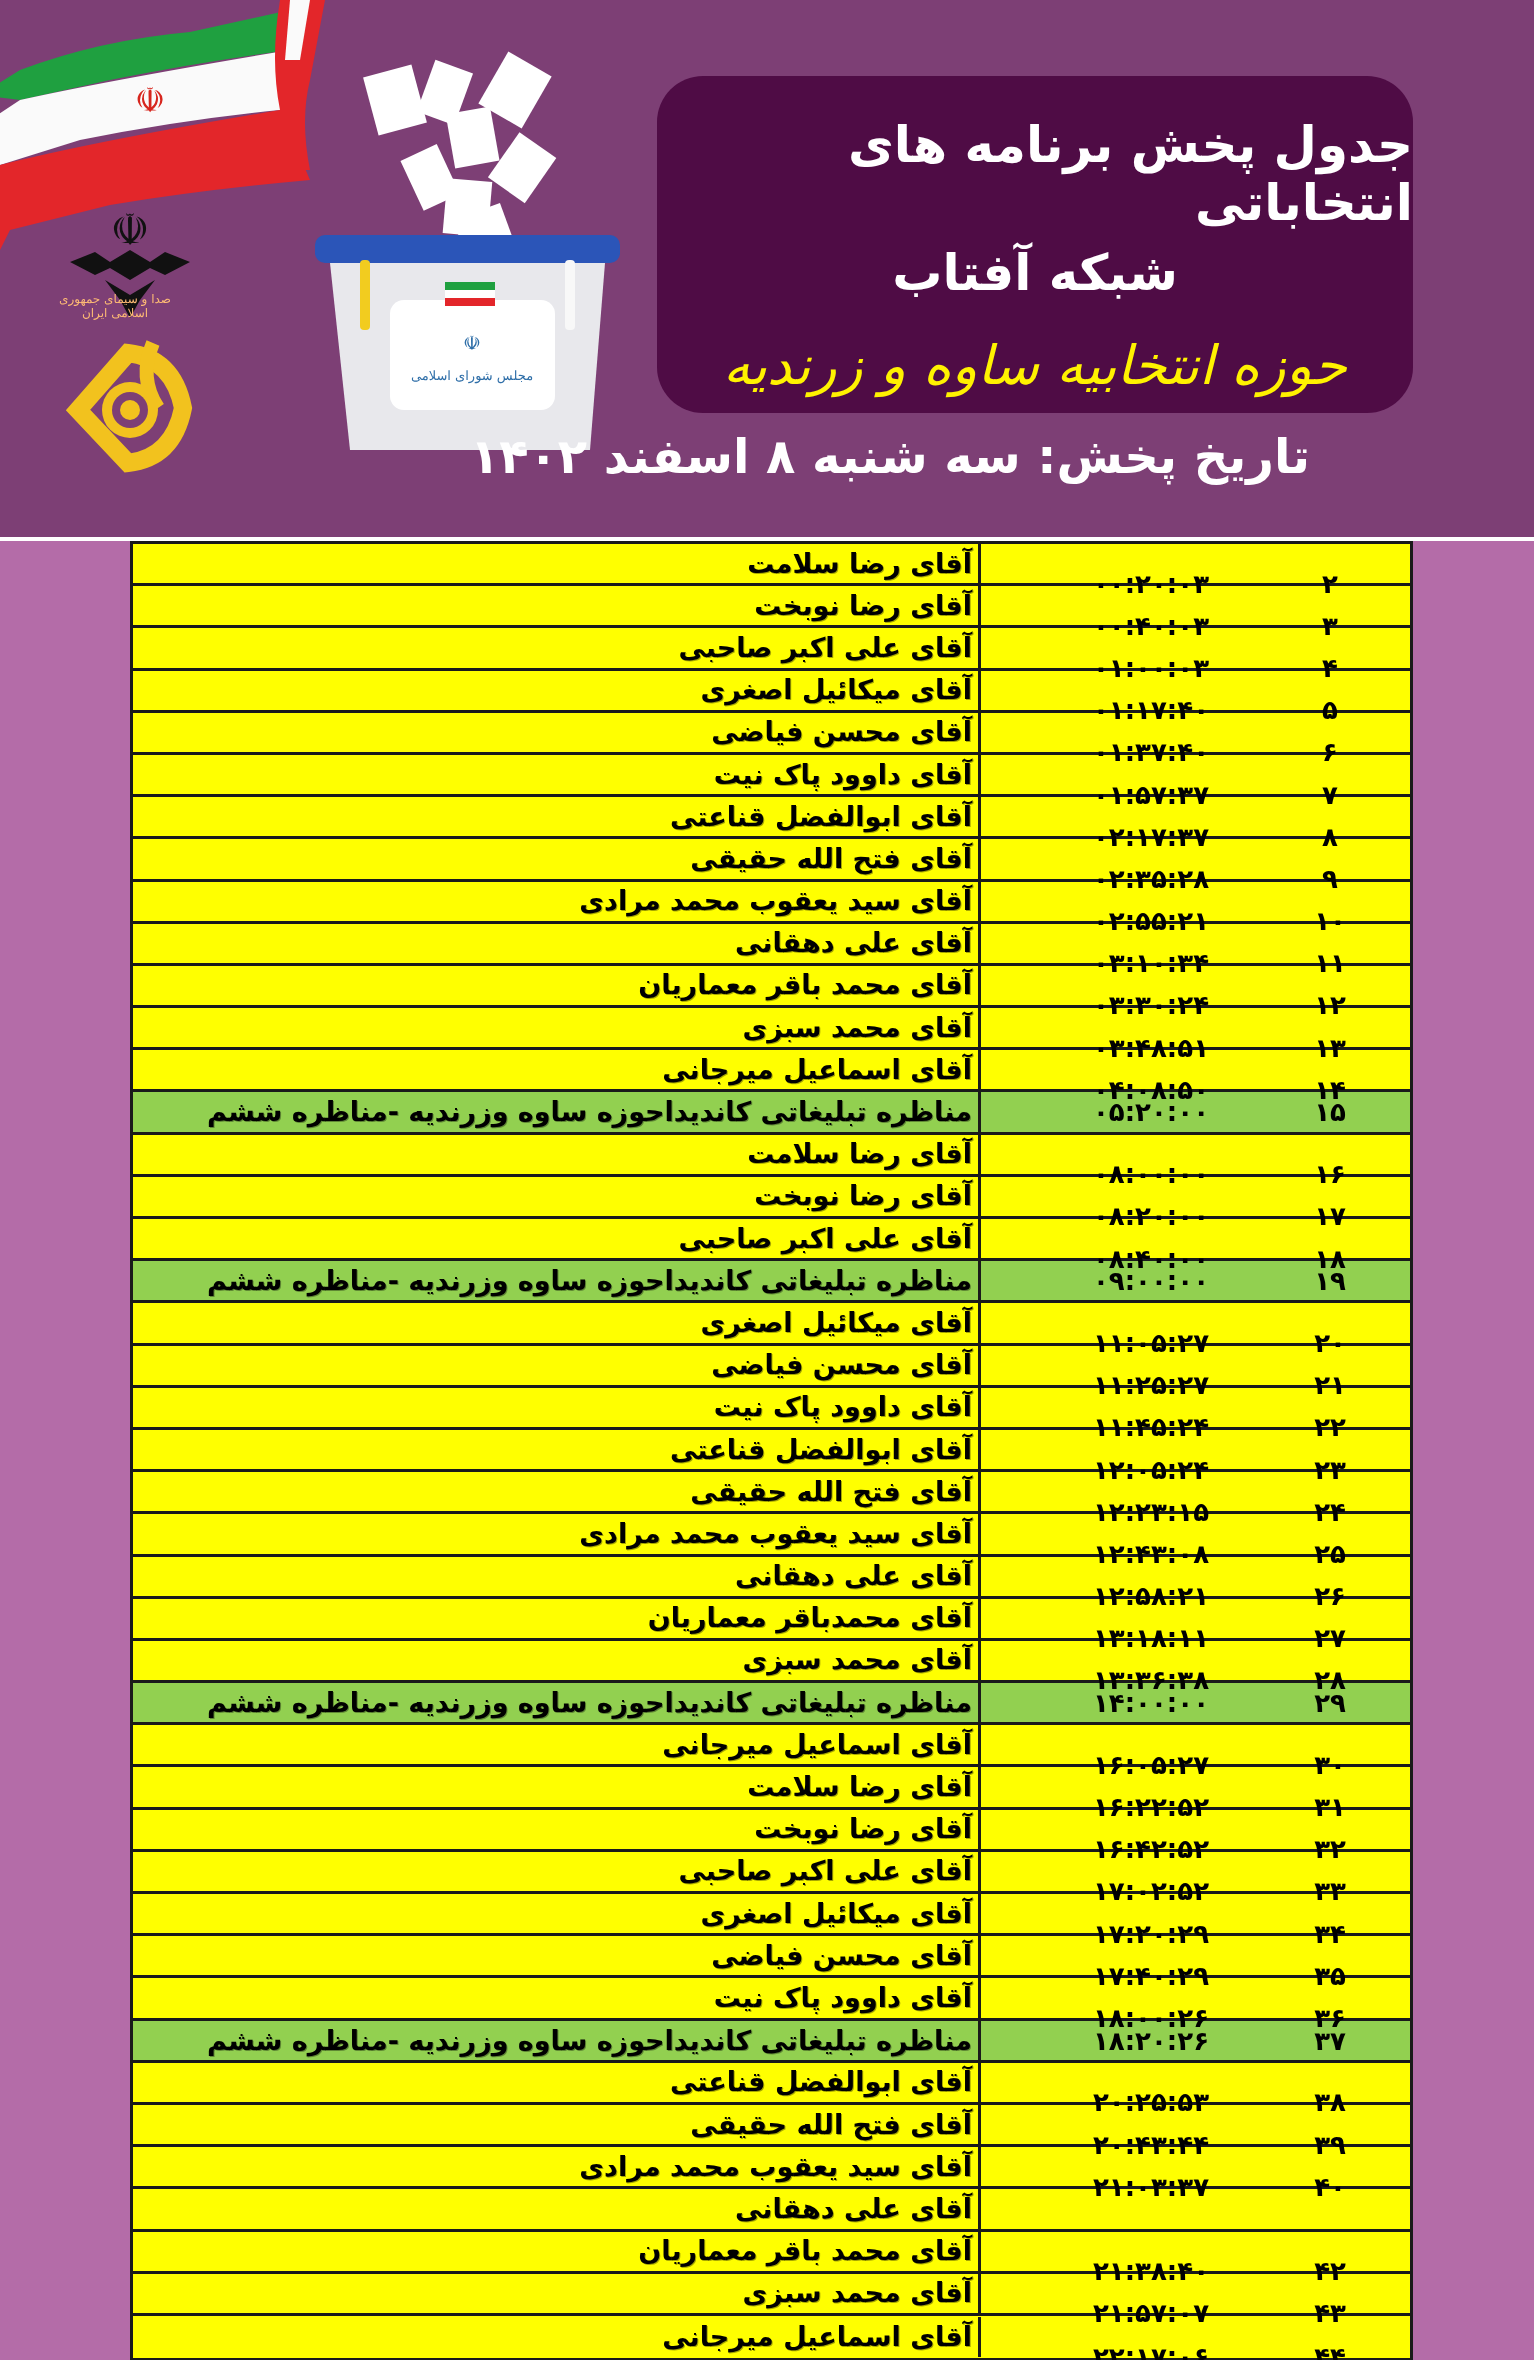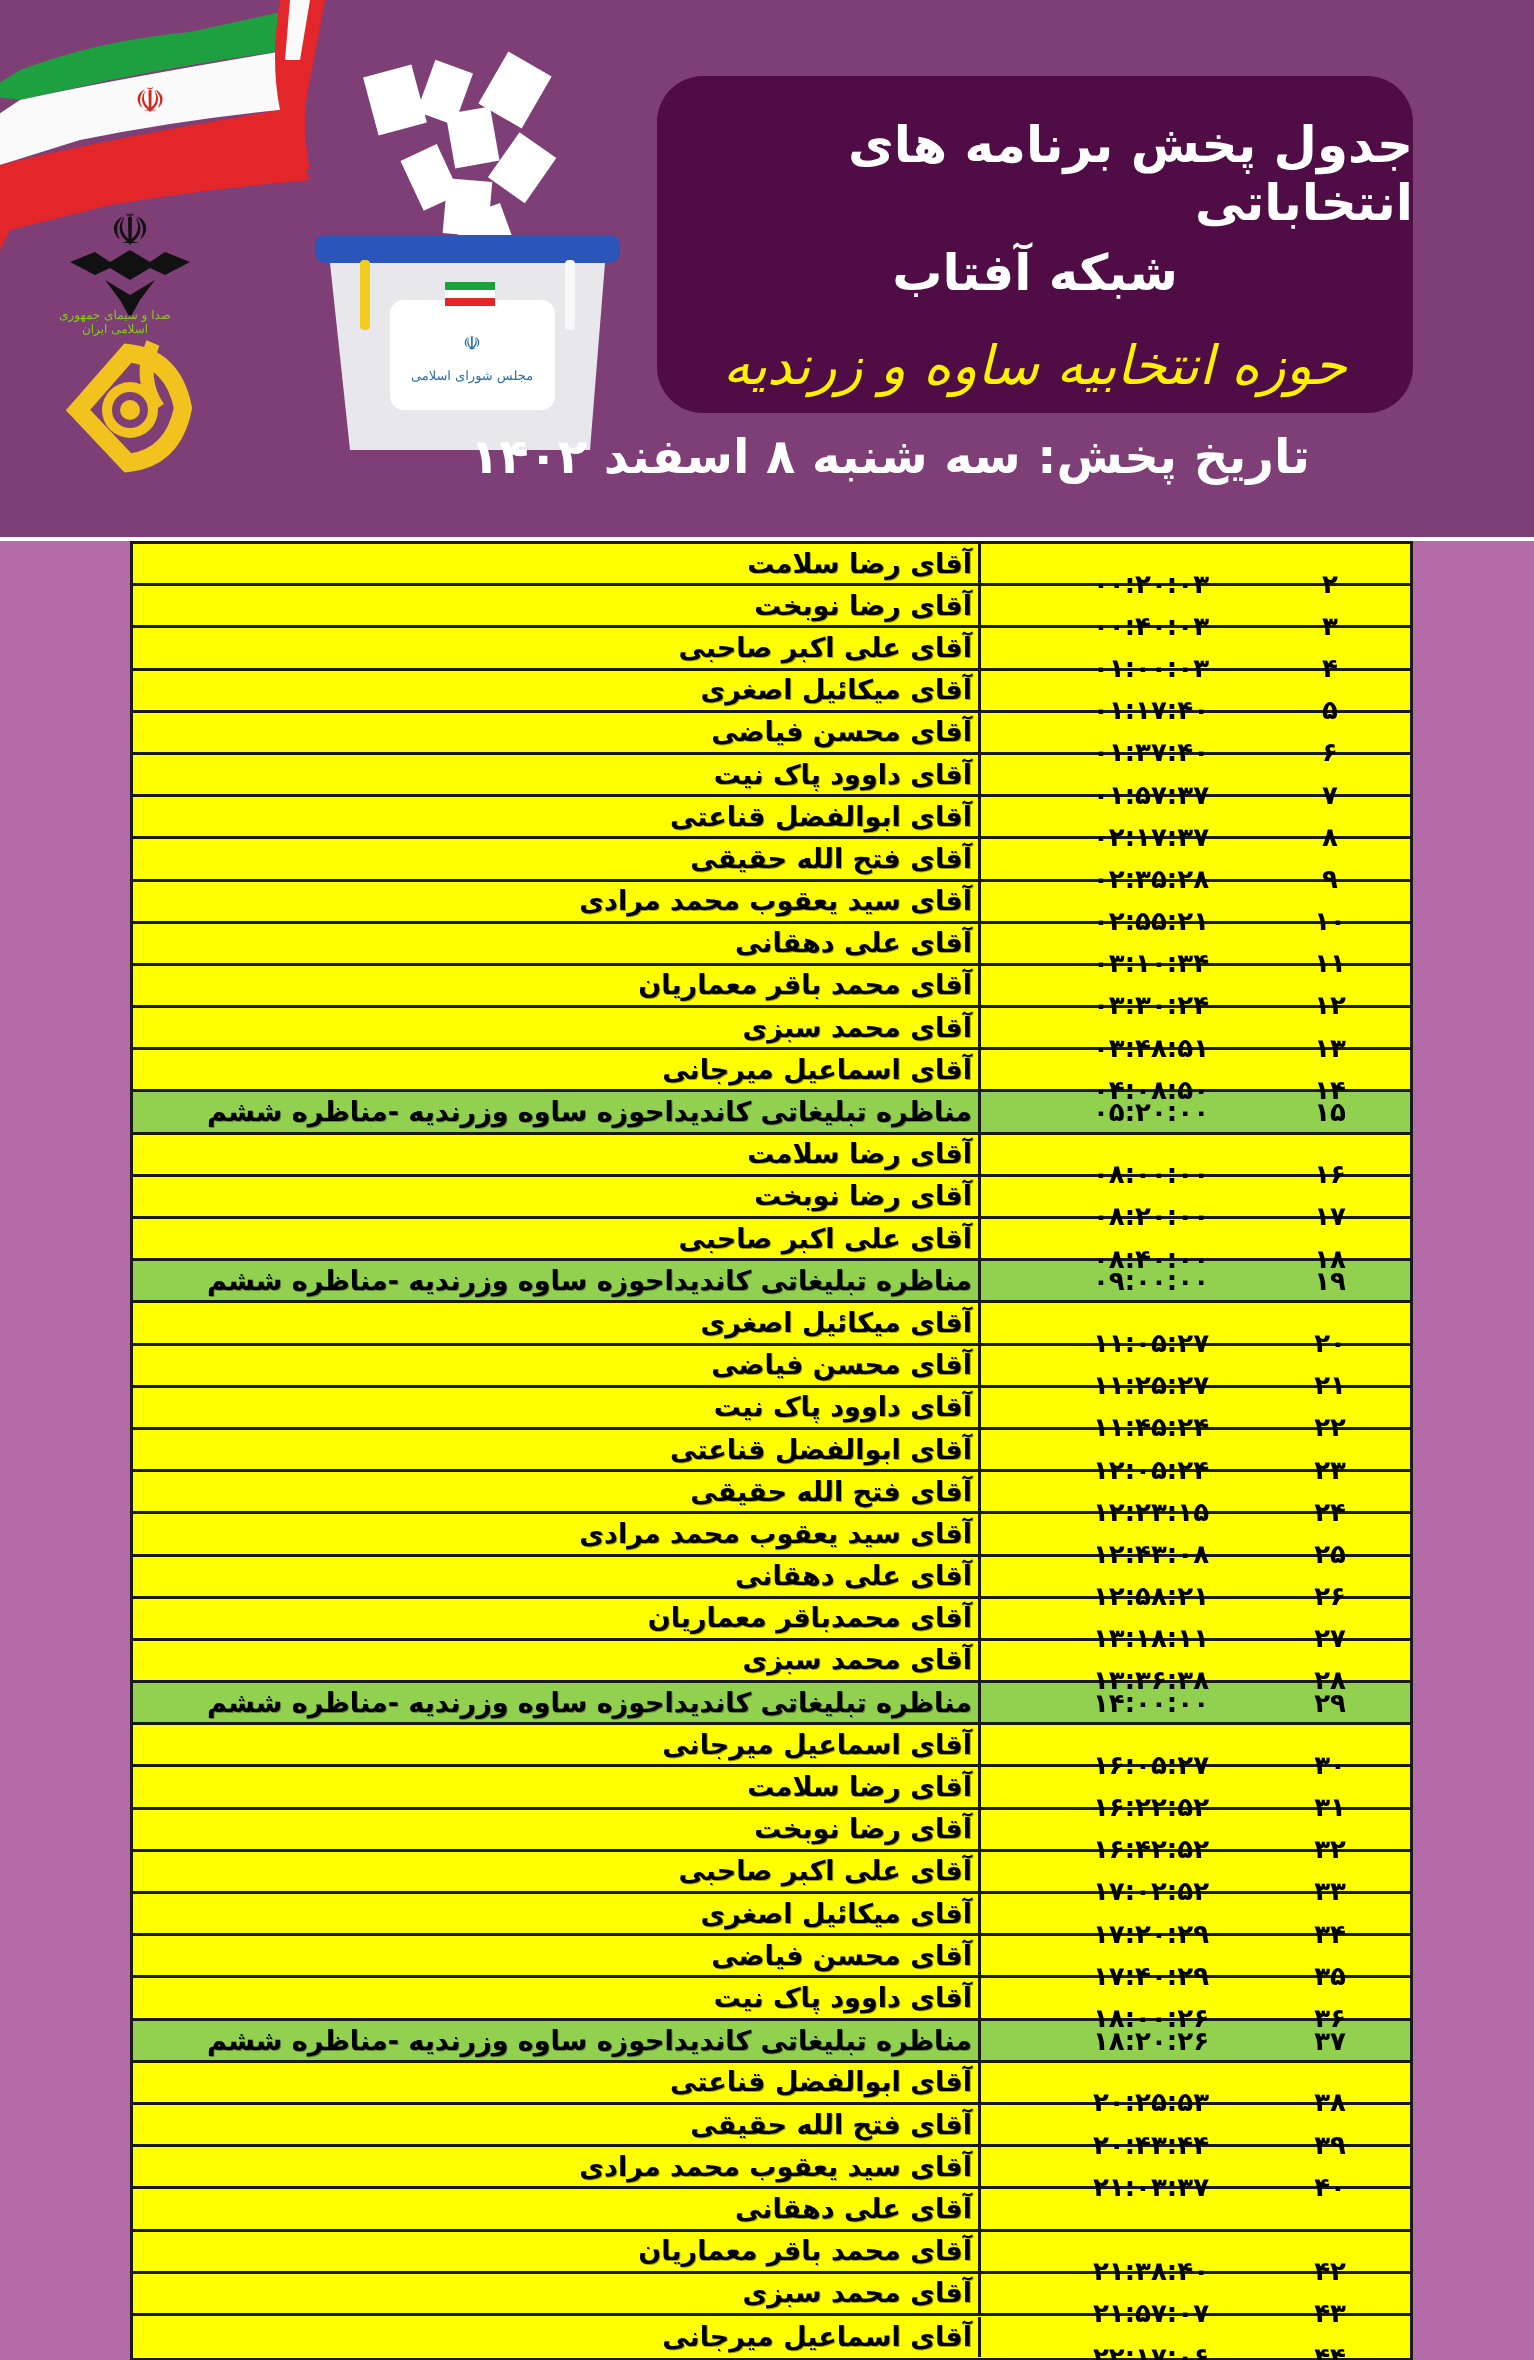--- a/index.html
+++ b/index.html
@@ -15,22 +15,22 @@
   .header-line {
     position: absolute; left: 0; top: 537px; width: 1534px; height: 4px; background: #ffffff;
   }
   
   .flag { position: absolute; left: -20px; top: 0; width: 360px; height: 260px; }
   
   .ballot { position: absolute; left: 300px; top: 20px; width: 340px; height: 450px; }
   
   .irib { position: absolute; left: 60px; top: 200px; width: 140px; height: 135px; }
   .irib-caption {
-    position: absolute; left: 40px; top: 308px; width: 150px; text-align: center;
-    font-family: "DejaVu Serif", serif; font-size: 12px; color: #84cc16; direction: rtl;
+    position: absolute; left: 40px; top: 292px; width: 150px; text-align: center;
+    font-family: "DejaVu Serif", serif; font-size: 12px; color: #fdba74; direction: rtl;
   }
   .aftab { position: absolute; left: 58px; top: 338px; width: 140px; height: 140px; }
 
   .title-box {
     position: absolute; left: 657px; top: 76px; width: 756px; height: 337px;
     background: #4F0C45; border-radius: 46px;
     display: flex; flex-direction: column; align-items: center; justify-content: flex-start;
     direction: rtl;
   }
   .title-line1 {

